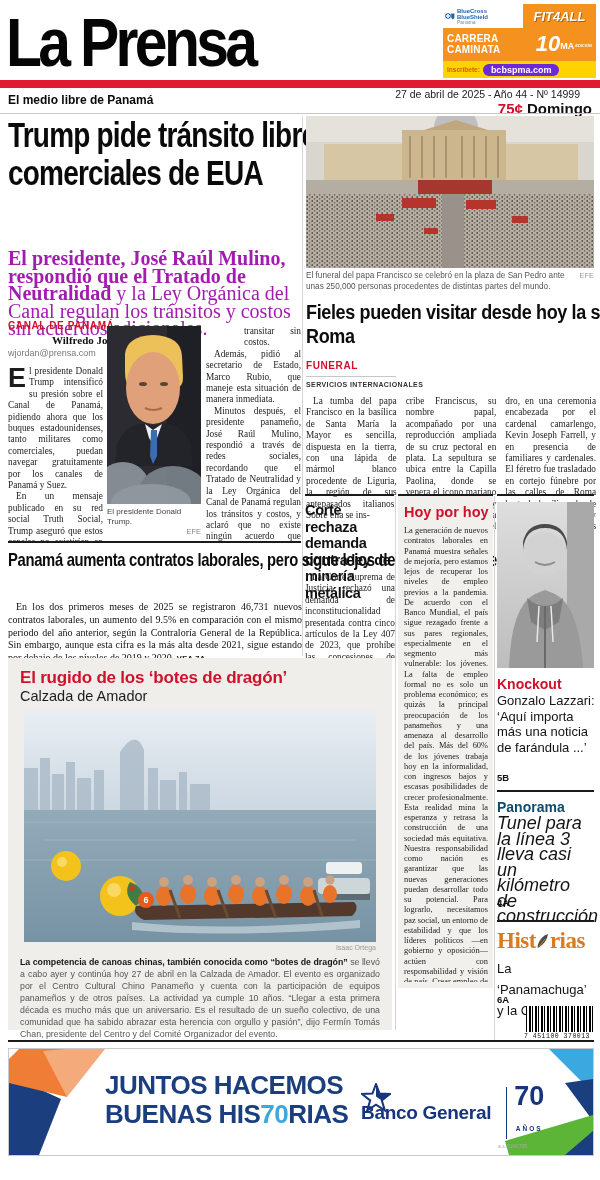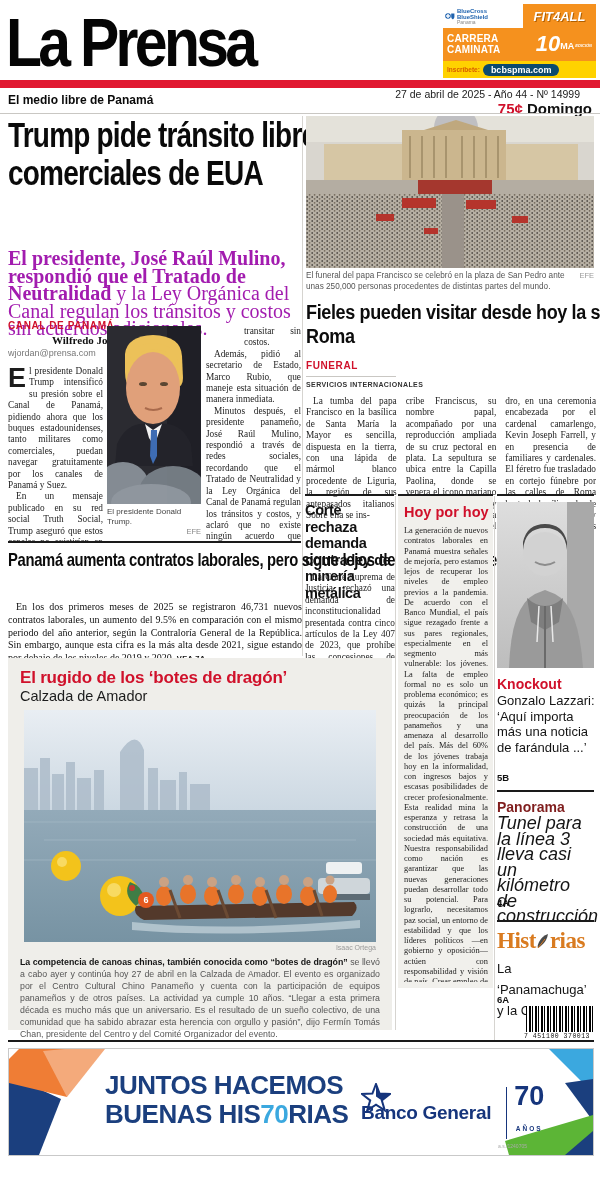--- a/index.html
+++ b/index.html
@@ -37,21 +37,21 @@
   #topad .bcbs .b2{font-size:5px;color:#888;}
   #topad .fit{flex:1;display:flex;align-items:center;justify-content:center;
       font-style:italic;font-weight:bold;font-size:13px;color:#fff;text-shadow:1px 1px 0 #b05f00;}
   #topad .r2{display:flex;height:33px;align-items:center;padding:0 4px;}
   #topad .race{font-size:10px;font-weight:bold;color:#fff;line-height:10.5px;letter-spacing:.2px;}
   #topad .ten{margin-left:auto;color:#fff;font-style:italic;font-weight:bold;font-size:22px;line-height:22px;display:flex;align-items:flex-start;}
   #topad .ten sup{font-size:9px;font-style:normal;margin-top:2px;}
   #topad .ed{font-size:4px;color:#fff;align-self:flex-end;margin-left:1px;}
   #topad .r3{display:flex;height:17px;background:#ffd200;align-items:center;gap:3px;padding:0 4px;}
   #topad .insc{font-size:6.5px;font-weight:bold;color:#d85c00;}
-  #topad .pill{background:#0c4a6e;color:#fff;font-weight:bold;font-size:9px;border-radius:8px;padding:1px 8px;}
+  #topad .pill{background:#6d28d9;color:#fff;font-weight:bold;font-size:9px;border-radius:8px;padding:1px 8px;}
 
   
   #lead-hl{left:8px;top:116px;width:125%;max-width:125%;font-size:35px;line-height:38px;font-weight:bold;
            letter-spacing:-1px;color:#0a0a0a;transform:scaleX(.8);}
   #lead-sub{left:8px;top:250px;width:294px;font-size:20px;line-height:17.5px;color:#a21caf;}
   #lead-kicker{left:8px;top:320px;}
   #lead-byline{left:8px;top:334px;font-size:11px;font-weight:bold;margin-left:44px;}
   #lead-email{left:8px;top:348px;font-size:9px;color:#777;}
   #lead-c1{left:8px;top:366px;width:95px;height:176px;overflow:hidden;}
   #lead-photo{left:107px;top:326px;width:94px;height:178px;}
@@ -96,21 +96,21 @@
   #hoy-title{left:404px;top:504px;font-size:14.5px;font-weight:bold;color:#d0112b;}
   #hoy-body{left:404px;top:526px;width:84px;height:456px;overflow:hidden;
             font-family:"Liberation Serif",serif;font-size:8.4px;line-height:10.25px;color:#222;text-align:justify;}
 
   
   #ko-photo{left:497px;top:502px;width:97px;height:166px;}
   #ko-title{left:497px;top:676px;font-size:14px;font-weight:bold;color:#d0112b;}
   #ko-text{left:497px;top:693px;width:98px;font-size:13px;line-height:15.5px;color:#141414;}
   #ko-page{left:497px;top:772px;font-size:9.5px;font-weight:bold;}
   #pa-rule{left:497px;top:790px;width:97px;}
-  #pa-title{left:497px;top:799px;font-size:14px;font-weight:bold;color:#7f1d1d;}
+  #pa-title{left:497px;top:799px;font-size:14px;font-weight:bold;color:#0c4a6e;}
   #pa-text{left:497px;top:816px;width:98px;font-size:18px;line-height:15.5px;color:#141414;font-style:italic;}
   #pa-page{left:497px;top:897px;font-size:9.5px;font-weight:bold;}
   #hi-rule{left:497px;top:920px;width:97px;}
   #hi-logo{left:497px;top:928px;font-family:"Liberation Serif",serif;font-weight:bold;font-size:23px;color:#d97b20;
            display:flex;align-items:center;letter-spacing:-.5px;}
   #hi-text{left:497px;top:958px;width:98px;font-size:13px;line-height:21px;color:#141414;}
   #hi-page{left:497px;top:994px;font-size:9.5px;font-weight:bold;}
   #barcode{left:526px;top:1006px;width:68px;height:26px;
            background:repeating-linear-gradient(90deg,#000 0 1px,#fff 1px 3px,#000 3px 5px,#fff 5px 6px);}
   #bc-digits{left:518px;top:1033px;width:78px;font-family:"Liberation Mono",monospace;font-size:6.5px;color:#111;text-align:center;letter-spacing:.5px;}

